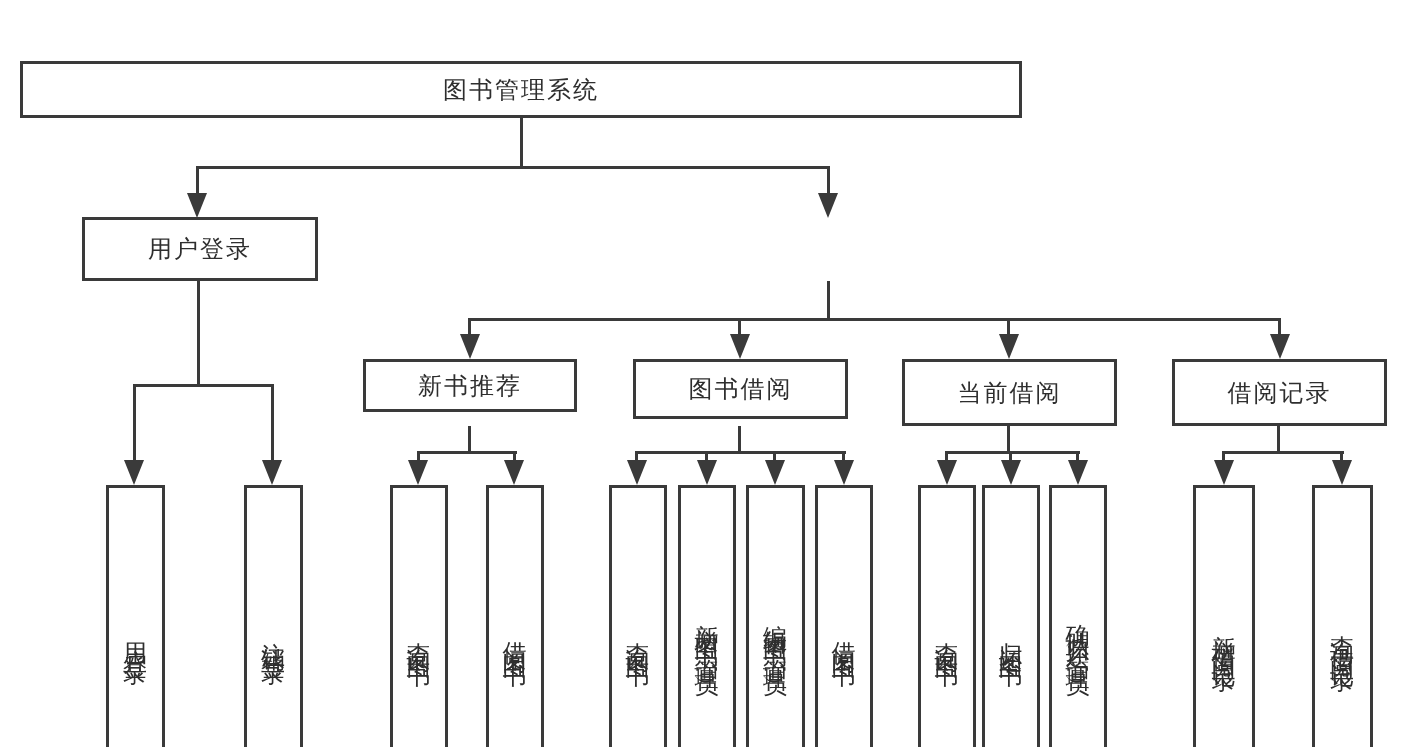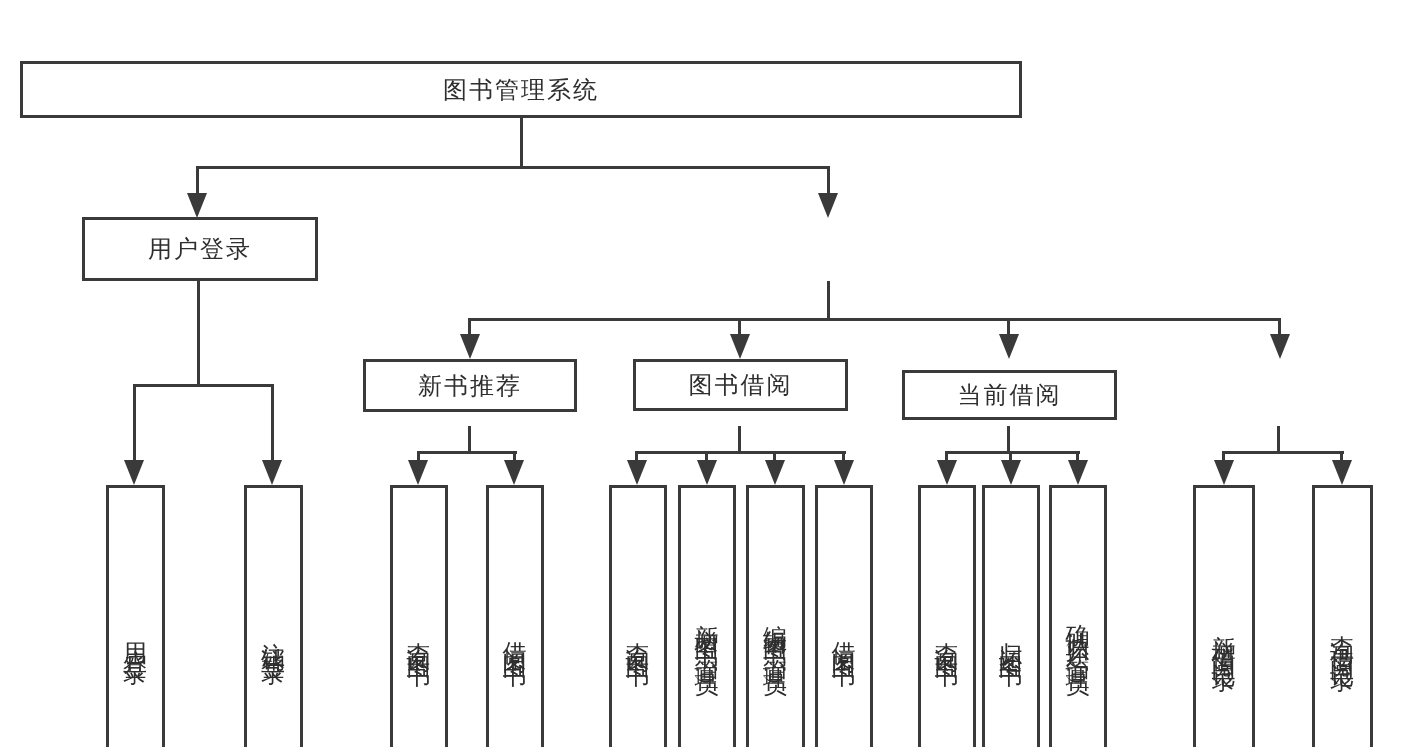--- a/index.html
+++ b/index.html
@@ -66,25 +66,28 @@
   <div class="vline" style="left:738px;top:270px;height:20px"></div>
   <div class="tri" style="left:730px;top:286px"></div>
   <div class="vline" style="left:1007px;top:270px;height:20px"></div>
   <div class="tri" style="left:999px;top:286px"></div>
   <div class="vline" style="left:1278px;top:270px;height:20px"></div>
   <div class="tri" style="left:1270px;top:286px"></div>
 
   <div class="box" style="left:363px;top:311px;width:214px;height:53px">
     <span>新书推荐</span>
   </div>
-  <div class="box" style="left:633px;top:311px;width:215px;height:52px">
+  <div class="box" style="left:633px;top:311px;width:215px;height:60px">
     <span>图书借阅</span>
   </div>
-  <div class="box" style="left:902px;top:322px;width:215px;height:50px">
+  <div class="box" style="left:902px;top:311px;width:215px;height:67px">
     <span>当前借阅</span>
+  </div>
+  <div class="box" style="left:1172px;top:311px;width:215px;height:67px">
+    <span>借阅记录</span>
   </div>
 
   <div class="vline" style="left:468px;top:378px;height:25px"></div>
   <div class="hline" style="left:417px;top:403px;width:100px"></div>
   <div class="vline" style="left:417px;top:403px;height:12px"></div>
   <div class="tri" style="left:408px;top:412px"></div>
   <div class="vline" style="left:513px;top:403px;height:12px"></div>
   <div class="tri" style="left:504px;top:412px"></div>
 
   <div class="vline" style="left:738px;top:378px;height:25px"></div>

